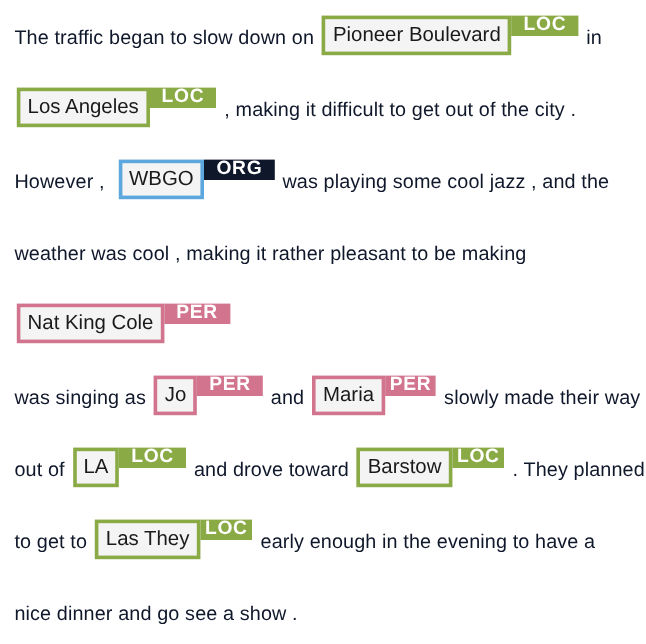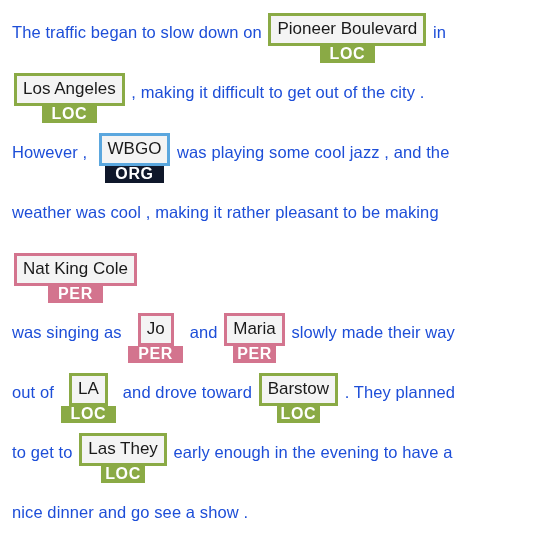--- a/index.html
+++ b/index.html
@@ -22,33 +22,33 @@
 
   .line {
     display: flex;
     align-items: flex-start;
     height: 60px;
     white-space: pre;
   }
   .line.last { height: 47px; }
 
   .txt {
-    color: #1d4ed8;
+    color: #0f172a;
     font-size: 16.5px;
     line-height: 30px;
     letter-spacing: 0.1px;
     padding-top: 1px;
     flex: 0 0 auto;
   }
 
   
   .ent {
     display: inline-flex;
-    flex-direction: column;
-    align-items: center;
+    flex-direction: row;
+    align-items: flex-start;
     flex: 0 0 auto;
     margin: 0 2px;
     position: relative;
     top: -3px;
   }
   .ent-box {
     border-width: 3px;
     border-style: solid;
     background: #f4f4f4;
     padding: 1px 6px 2px 6px;

